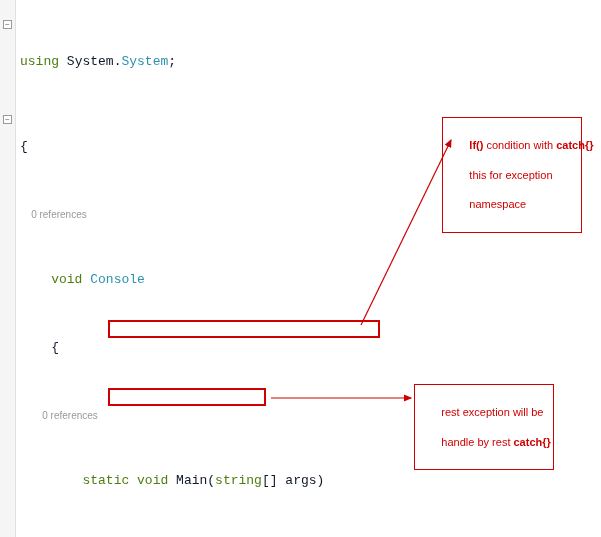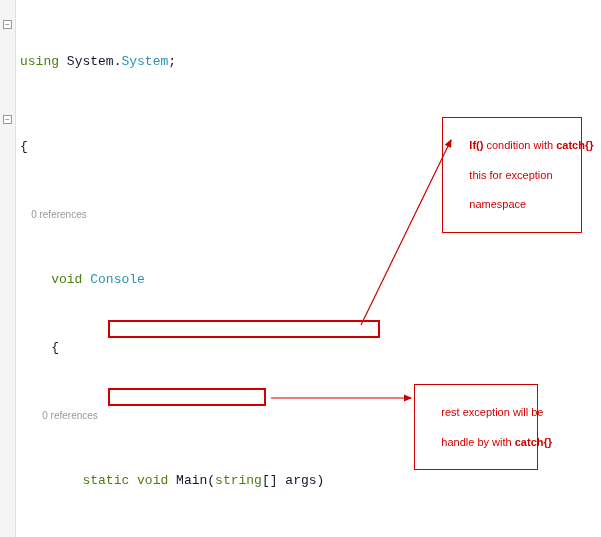--- a/index.html
+++ b/index.html
@@ -152,23 +152,23 @@
     <div class="red-box" style="top:388px;left:92px;width:158px;height:18px;"></div>
 
     
     <div class="annotation" style="top:78px;left:426px;width:140px;margin-top:39px;">
       <b>If()</b><span> condition with </span><b>catch{}</b><br>
       <span>this for exception</span><br>
       <span>namespace</span>
     </div>
 
     
-    <div class="annotation" style="top:384px;left:398px;width:124px;">
+    <div class="annotation" style="top:384px;left:398px;width:140px;">
       <span>rest exception will be</span><br>
-      <span>handle by with </span><b>catch{}</b>
+      <span>handle by rest </span><b>catch{}</b>
     </div>
 
     
     <svg class="arrow-svg" style="top:130px;left:330px;width:120px;height:200px;">
       <defs>
         <marker id="ah1" markerWidth="8" markerHeight="8" refX="6" refY="3" orient="auto">
           <path d="M0,0 L7,3 L0,6 Z" fill="#d00000"></path>
         </marker>
       </defs>
       <line x1="15" y1="195" x2="105" y2="10" stroke="#d00000" stroke-width="1.2" marker-end="url(#ah1)"></line>

